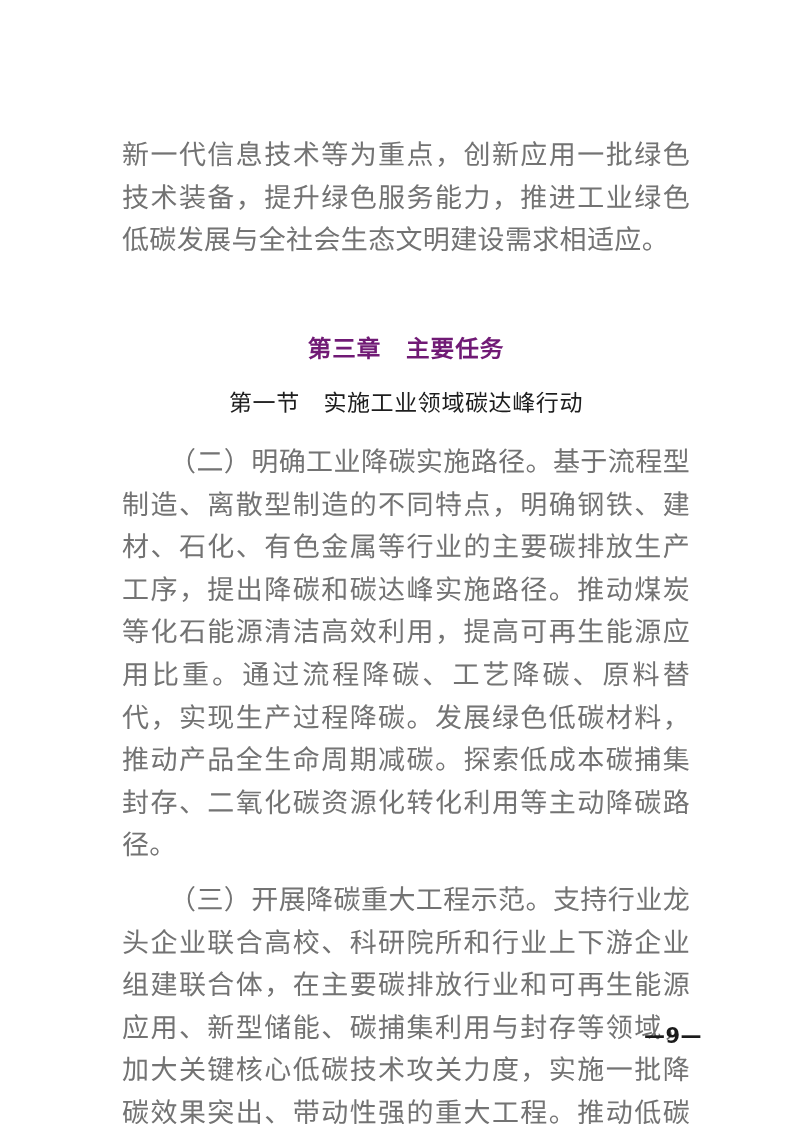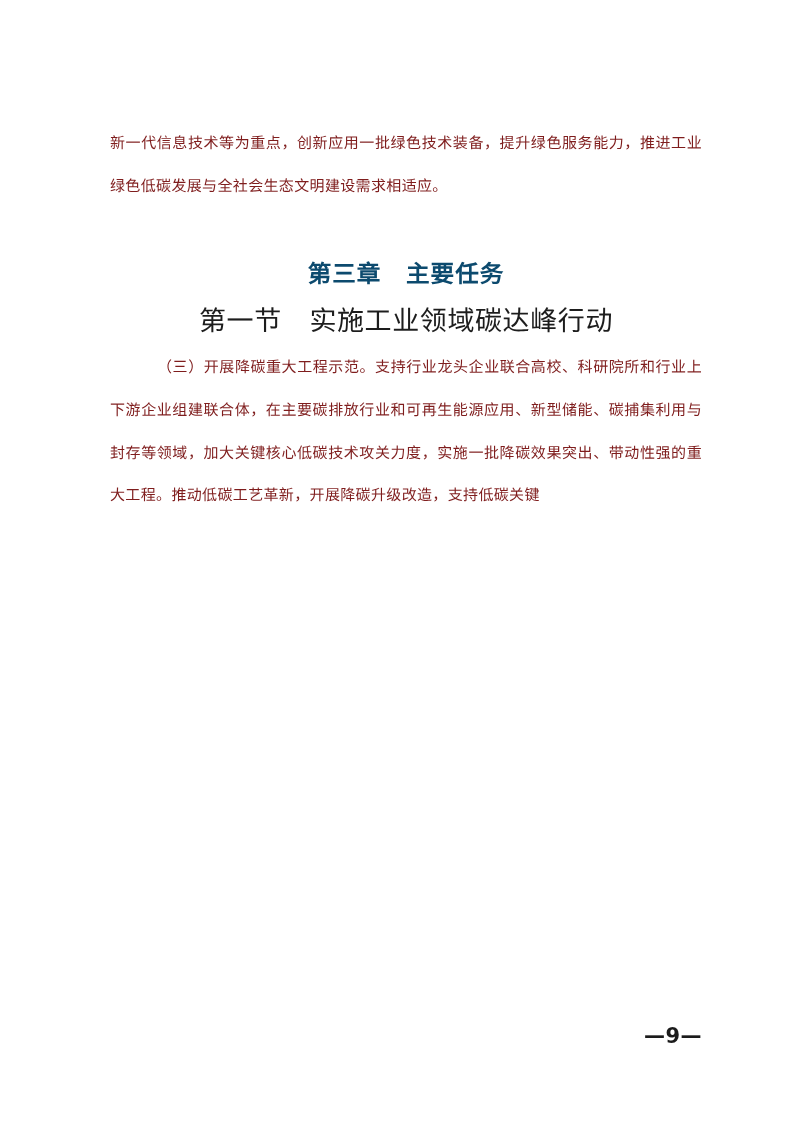--- a/index.html
+++ b/index.html
@@ -28,51 +28,51 @@
   .column {
     position: absolute;
     left: 110px;
     top: 122px;
     width: 592px;
   }
 
   
   .para {
     font-family: "DejaVu Serif", "Liberation Serif", serif;
-    font-size: 15px;
+    font-size: 27px;
     line-height: 42.6px;
     letter-spacing: 0.35px;
     text-align: justify;
     text-justify: inter-character;
     text-align-last: left;
-    margin: 0;
-    color: #7f1d1d;
+    margin: 12px;
+    color: #737373;
     font-weight: 400;
   }
 
   .para.indent {
     text-indent: 47px;
   }
 
   
   .chapter-heading {
     font-family: "DejaVu Sans", "Liberation Sans", sans-serif;
     font-size: 23.6px;
     font-weight: 700;
     line-height: 42.6px;
     text-align: center;
-    margin: 4px;
-    color: #0c4a6e;
+    margin: 12px;
+    color: #701a75;
     letter-spacing: 1px;
   }
 
   
   .section-heading {
     font-family: "DejaVu Serif", "Liberation Serif", serif;
-    font-size: 27px;
+    font-size: 23px;
     font-weight: 400;
     line-height: 42.6px;
     text-align: center;
     margin: 0;
     color: #1d1d1d;
     letter-spacing: 0.6px;
   }
 
   .gap-before-chapter { height: 42px; }
   .gap-after-section  { height: 4px; }
@@ -102,20 +102,21 @@
 
     <div class="gap-before-chapter"></div>
 
     <h2 class="chapter-heading">第三章　主要任务</h2>
 
     <h3 class="section-heading">第一节　实施工业领域碳达峰行动</h3>
 
     <div class="gap-after-section"></div>
 
 
+    <p class="para indent">（二）明确工业降碳实施路径。基于流程型制造、离散型制造的不同特点，明确钢铁、建材、石化、有色金属等行业的主要碳排放生产工序，提出降碳和碳达峰实施路径。推动煤炭等化石能源清洁高效利用，提高可再生能源应用比重。通过流程降碳、工艺降碳、原料替代，实现生产过程降碳。发展绿色低碳材料，推动产品全生命周期减碳。探索低成本碳捕集封存、二氧化碳资源化转化利用等主动降碳路径。</p>
 
     <p class="para indent">（三）开展降碳重大工程示范。支持行业龙头企业联合高校、科研院所和行业上下游企业组建联合体，在主要碳排放行业和可再生能源应用、新型储能、碳捕集利用与封存等领域，加大关键核心低碳技术攻关力度，实施一批降碳效果突出、带动性强的重大工程。推动低碳工艺革新，开展降碳升级改造，支持低碳关键</p>
 
   </div>
 
   <div class="page-number">—9—</div>
 
 </div>
 
 </body></html>

